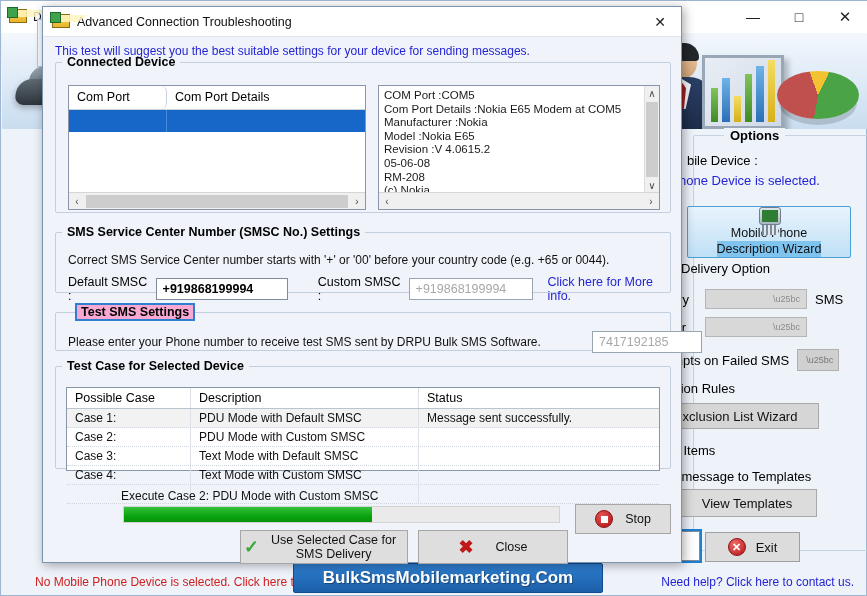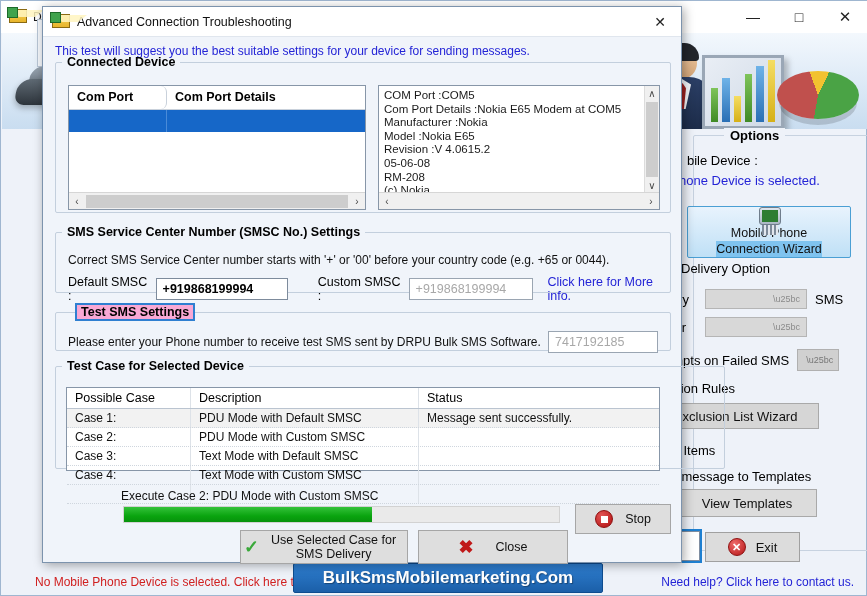--- a/index.html
+++ b/index.html
@@ -305,21 +305,21 @@
   
   #grp-connected { left: 12px; top: 48px; width: 616px; height: 158px; }
   .dev-table-wrap {
     position: absolute; left: 12px; top: 16px; width: 298px; height: 125px;
     border: 1px solid #8796a8; background: #fff;
   }
   .dev-thead {
     display: flex; height: 24px; border-bottom: 1px solid #c9d1db; background: #fff;
   }
   .dev-th {
-    font-weight: bold; font-size: 12.5px; color: #000; padding: 4px 0 0 8px; border-radius: 6px;
+    font-weight: normal; font-size: 12.5px; color: #000; padding: 4px 0 0 8px; border-radius: 6px;
   }
   .dev-th.c1 { width: 98px; border-right: 1px solid #c9d1db; }
   .dev-th.c2 { flex: 1; }
   .dev-row { display: flex; height: 22px; background: #1667c8; color: #fff; }
   .dev-td { font-size: 12.5px; padding: 20px 0 0 8px; }
   .dev-td.c1 { width: 98px; border-right: 1px solid #4a8bd8; }
   .dev-td.c2 { flex: 1; }
   .hscroll {
     position: absolute; left: 0; right: 0; bottom: 0; height: 17px;
     background: #f0f0f0; border-top: 1px solid #d6d6d6; display: flex; align-items: center;
@@ -346,33 +346,34 @@
 
   
   #grp-smsc { left: 12px; top: 218px; width: 616px; height: 68px; }
   .smsc-note { position: absolute; left: 12px; top: 14px; font-size: 12px; color: #111; }
   .smsc-row { position: absolute; left: 12px; top: 36px; display: flex; align-items: center; }
   .smsc-lbl { font-size: 12.5px; color: #000; }
   .txt {
     height: 22px; border: 1px solid #7d8b9c; background: #fff;
     font-size: 12.5px; color: #000; padding: 0 6px; display: flex; align-items: center;
     font-weight: bold;
+    margin-left: 44px;
   }
   .txt.ph { color: #a8a8a8; font-weight: normal; border-color: #9aa5b2; }
   .lnk { color: #2424d6; font-size: 12.5px; }
 
   
   #grp-testsms { left: 12px; top: 296px; width: 616px; height: 48px; }
   #grp-testsms > legend {
     border: 2px solid #2f7fd1; background: #f9a8d4; padding: 0 4px; margin-left: 19px;
   }
   .test-note { position: absolute; left: 12px; top: 14px; font-size: 12px; color: #111; }
 
   
-  #grp-testcase { left: 12px; top: 352px; width: 670px; height: 110px; }
+  #grp-testcase { left: 12px; top: 352px; width: 616px; height: 110px; }
   .case-table {
     position: absolute; left: 10px; top: 14px; width: 594px; height: 84px;
     border: 1px solid #8796a8; background: #fff;
   }
   .case-thead { display: flex; height: 21px; border-bottom: 1px solid #bac4d0; }
   .case-th { font-weight: normal; font-size: 12.5px; color: #000; padding: 3px 0 0 8px; }
   .case-tr { display: flex; height: 19px; border-bottom: 1px dotted #cfd6de; }
   .case-tr.alt { background: #f2f2f2; }
   .case-td { font-size: 12px; color: #111; padding: 2px 0 0 8px; }
   .cw1 { width: 124px; border-right: 1px solid #dde2e8; }
@@ -486,21 +487,21 @@
       <div class="group-options">
         <div class="group-title">Options</div>
       </div>
       <div class="txt-dev-label">bile Device :</div>
       <div class="txt-dev-value">hone Device is selected.</div>
 
       <div class="wizard-btn">
         <div class="wizard-icon"></div>
         <div class="wizard-label">
           <span>Mobile Phone</span>
-          <span class="l2">Connection  Wizard</span>
+          <span class="l2">Description  Wizard</span>
         </div>
       </div>
 
       <div class="txt-delivery">Delivery Option</div>
       <div class="row-delivery">
         <div class="lbl">ery</div>
         <div class="combo">
             <span class="chev">\u25bc</span>
           </div>
         <div class="sms">SMS</div>

